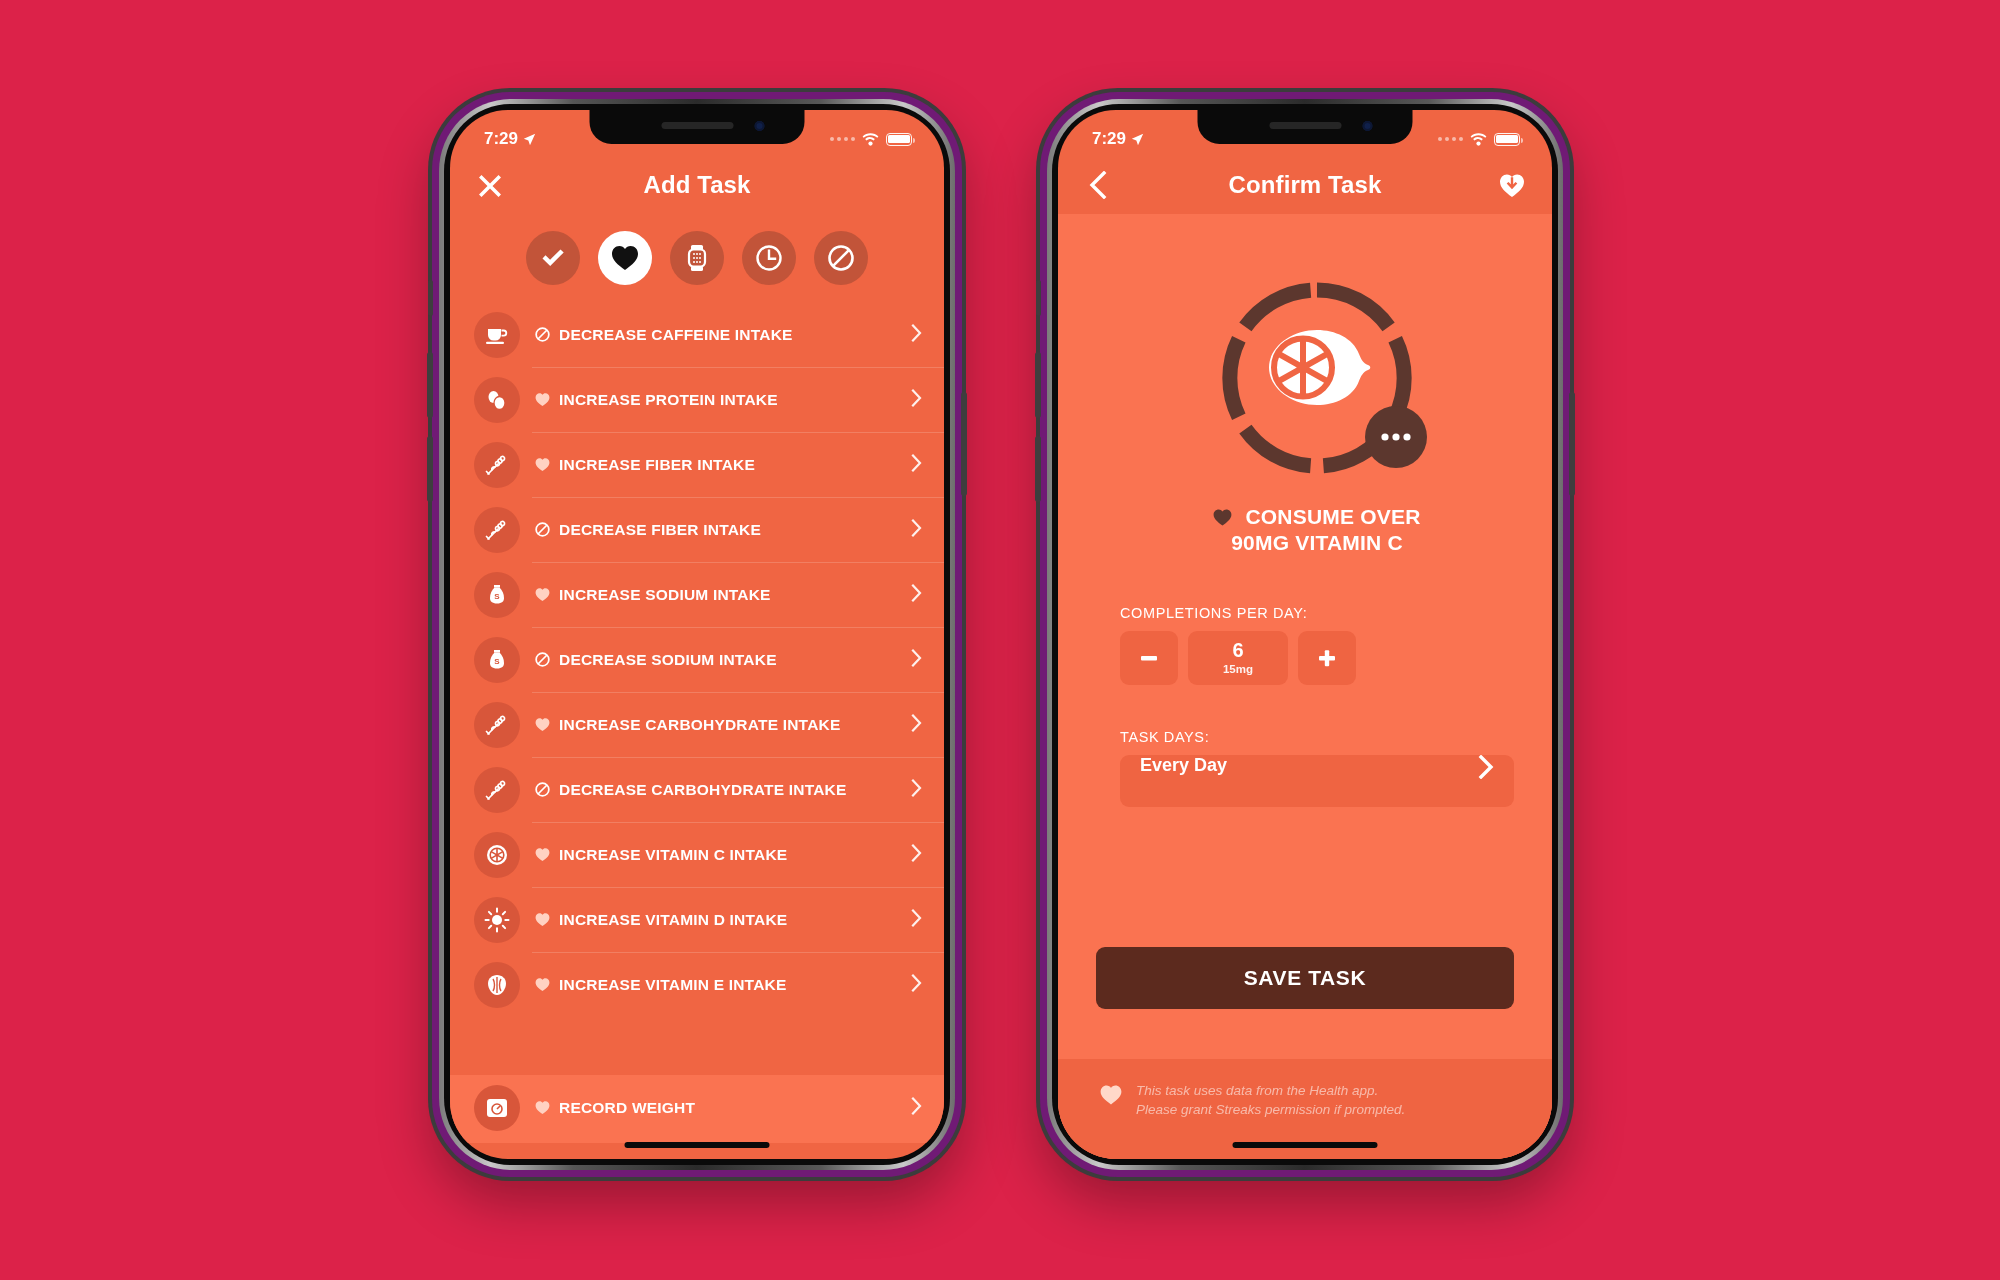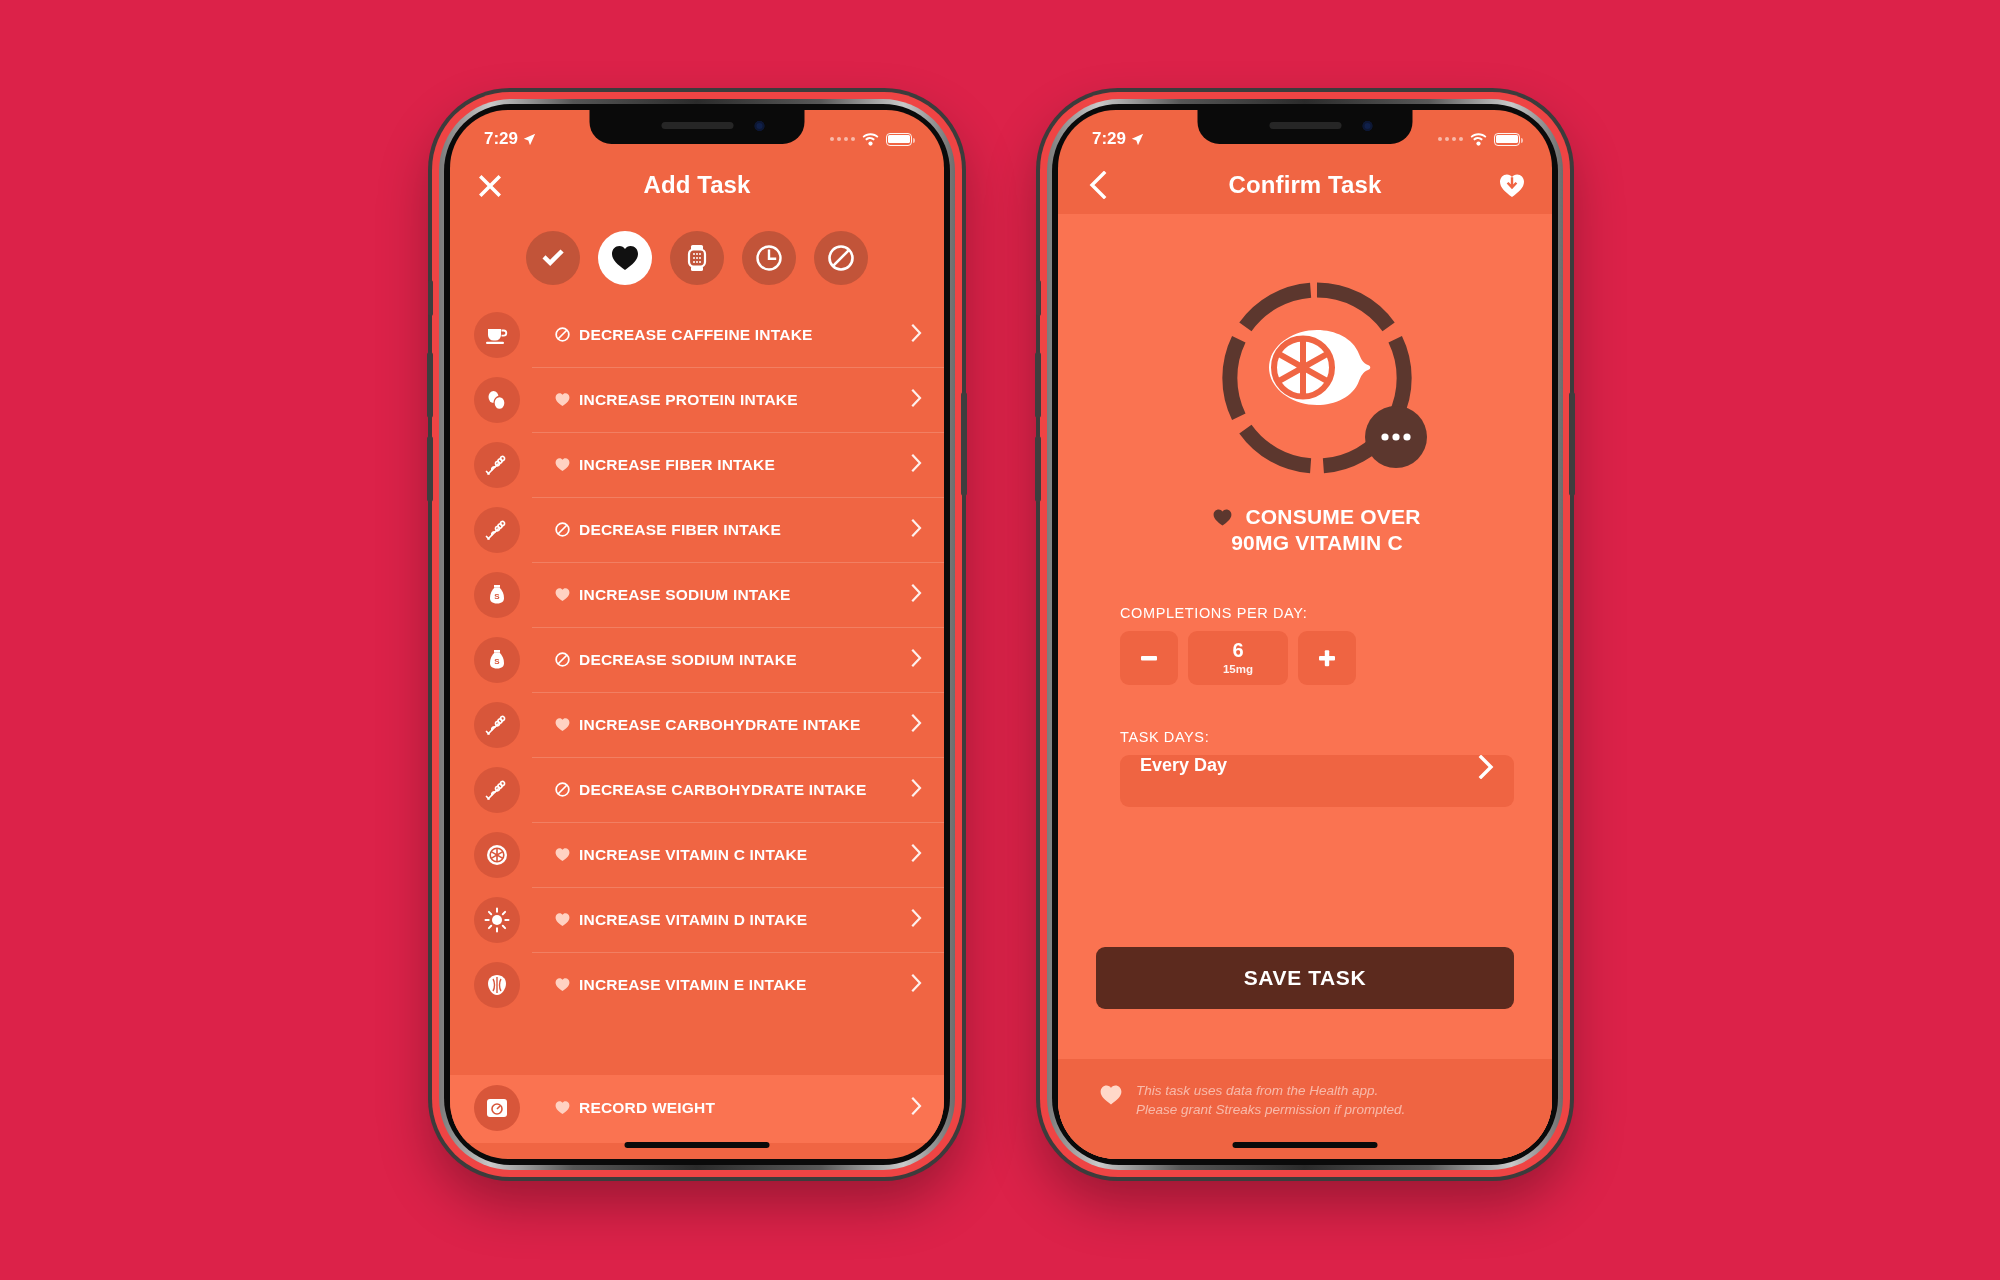--- a/index.html
+++ b/index.html
@@ -13,21 +13,21 @@
     position: relative;
     width: 2000px; height: 1280px;
     background: #dc2249;
   }
 
   
   .phone {
     position: absolute;
     width: 530px; height: 1085px;
     border-radius: 78px;
-    background: #ef4444;
+    background: #701a75;
     box-shadow: 0 0 0 4px #3c3c3c, 0 26px 54px rgba(0,0,0,.30);
   }
   .phone.left  { left: 432px; top: 92px; }
   .phone.right { left: 1040px; top: 92px; }
 
   .band {
     position: absolute; left: 7px; top: 7px;
     width: 516px; height: 1071px;
     border-radius: 72px;
     background: linear-gradient(90deg,#7b7b7b 0%,#c9c9c9 10%,#565656 26%,#2b2b2b 50%,#585858 74%,#c9c9c9 90%,#6d6d6d 100%);
@@ -118,21 +118,21 @@
   }
   .cat.sel { background:#fff; }
 
   .list {
     position:absolute; top:192px; left:0; right:0; bottom:0;
     overflow:hidden;
   }
   .row {
     position:relative; height:65px;
     display:flex; align-items:center;
-    padding-left: 24px; padding-right: 22px; gap: 20px;
+    padding-left: 24px; padding-right: 22px;
   }
   .row + .row::before {
     content:""; position:absolute; left:82px; right:0; top:0; height:1px;
     background: rgba(255,255,255,.17);
   }
   .row-ico {
     width: 46px; height: 46px; border-radius:50%;
     background: #d8563a;
     display:flex; align-items:center; justify-content:center;
     flex: 0 0 auto;

